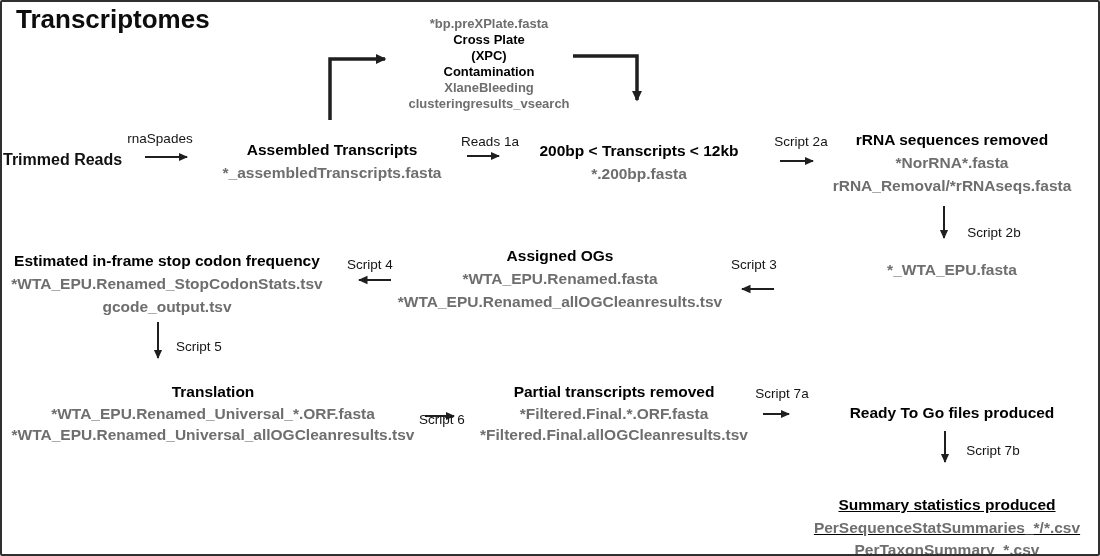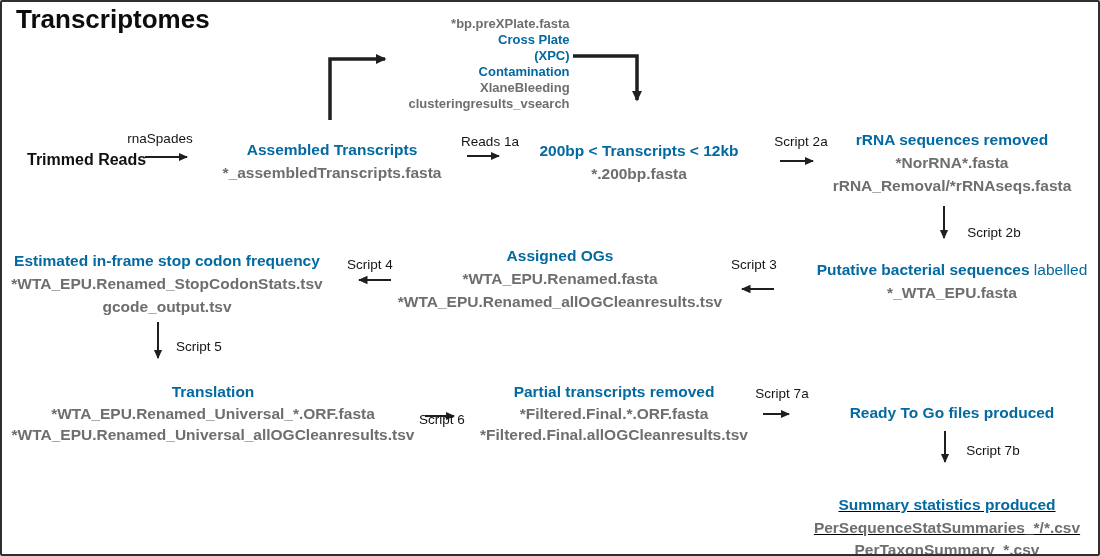--- a/index.html
+++ b/index.html
@@ -27,21 +27,21 @@
     position: absolute;
     text-align: center;
     white-space: nowrap;
     line-height: 23px;
     transform: translateX(-50%);
   }
   .node.left-align { transform: none; text-align: left; }
   .node.lh21 { line-height: 21.5px; }
   .node.lh22 { line-height: 22.5px; }
   .node.xpc { line-height: 16px; }
-  .nt { font-size: 15.5px; font-weight: bold; color: #0369a1; }
+  .nt { font-size: 15.5px; font-weight: bold; color: #000000; }
   .nf { font-size: 15.5px; font-weight: bold; color: #6e6e6e; }
   .nt-reg { font-weight: normal; }
   .xpc .nt { font-size: 13px; }
   .xpc .nf { font-size: 13px; }
   .tr-label { font-size: 16px; font-weight: bold; color: #111111; }
   .edge-label {
     position: absolute;
     font-size: 13.5px;
     color: #141414;
     white-space: nowrap;
@@ -82,51 +82,50 @@
   <div class="edge-label" style="left:488px; top:139px;">Reads 1a</div>
   <div class="edge-label" style="left:799px; top:139px;">Script 2a</div>
   <div class="edge-label" style="left:992px; top:222px;margin-top:8px;">Script 2b</div>
   <div class="edge-label" style="left:752px; top:262px;">Script 3</div>
   <div class="edge-label" style="left:368px; top:262px;">Script 4</div>
   <div class="edge-label" style="left:197px; top:344px;">Script 5</div>
   <div class="edge-label" style="left:440px; top:397px;margin-top:20px;">Script 6</div>
   <div class="edge-label" style="left:780px; top:391px;">Script 7a</div>
   <div class="edge-label" style="left:991px; top:448px;">Script 7b</div>
 
-  <div class="node left-align" style="left:25px; top:146px;text-align:center;">
+  <div class="node left-align" style="left:1px; top:146px;text-align:center;">
     <div class="tr-label">Trimmed Reads</div>
   </div>
 
   <div class="node" style="left:330px; top:136px;">
     <div class="nt">Assembled Transcripts</div>
     <div class="nf">*_assembledTranscripts.fasta</div>
   </div>
 
-  <div class="node xpc" style="left:487px; top:14px;text-align:right;">
+  <div class="node xpc" style="left:487px; top:14px;">
     <div class="nf">*bp.preXPlate.fasta</div>
     <div class="nt">Cross Plate</div>
     <div class="nt">(XPC)</div>
     <div class="nt">Contamination</div>
     <div class="nf">XlaneBleeding</div>
     <div class="nf">clusteringresults_vsearch</div>
   </div>
 
   <div class="node" style="left:637px; top:137px;">
     <div class="nt">200bp &lt; Transcripts &lt; 12kb</div>
     <div class="nf">*.200bp.fasta</div>
   </div>
 
   <div class="node" style="left:950px; top:126px;">
     <div class="nt">rRNA sequences removed</div>
     <div class="nf">*NorRNA*.fasta</div>
     <div class="nf">rRNA_Removal/*rRNAseqs.fasta</div>
   </div>
 
   <div class="node" style="left:950px; top:256px;">
-    <div class="nt"><span>Putative bacterial sequences</span> <span class="nt-reg">labelled</span></div>
     <div class="nf">*_WTA_EPU.fasta</div>
   </div>
 
   <div class="node" style="left:558px; top:242px;">
     <div class="nt">Assigned OGs</div>
     <div class="nf">*WTA_EPU.Renamed.fasta</div>
     <div class="nf">*WTA_EPU.Renamed_allOGCleanresults.tsv</div>
   </div>
 
   <div class="node" style="left:165px; top:247px;">

